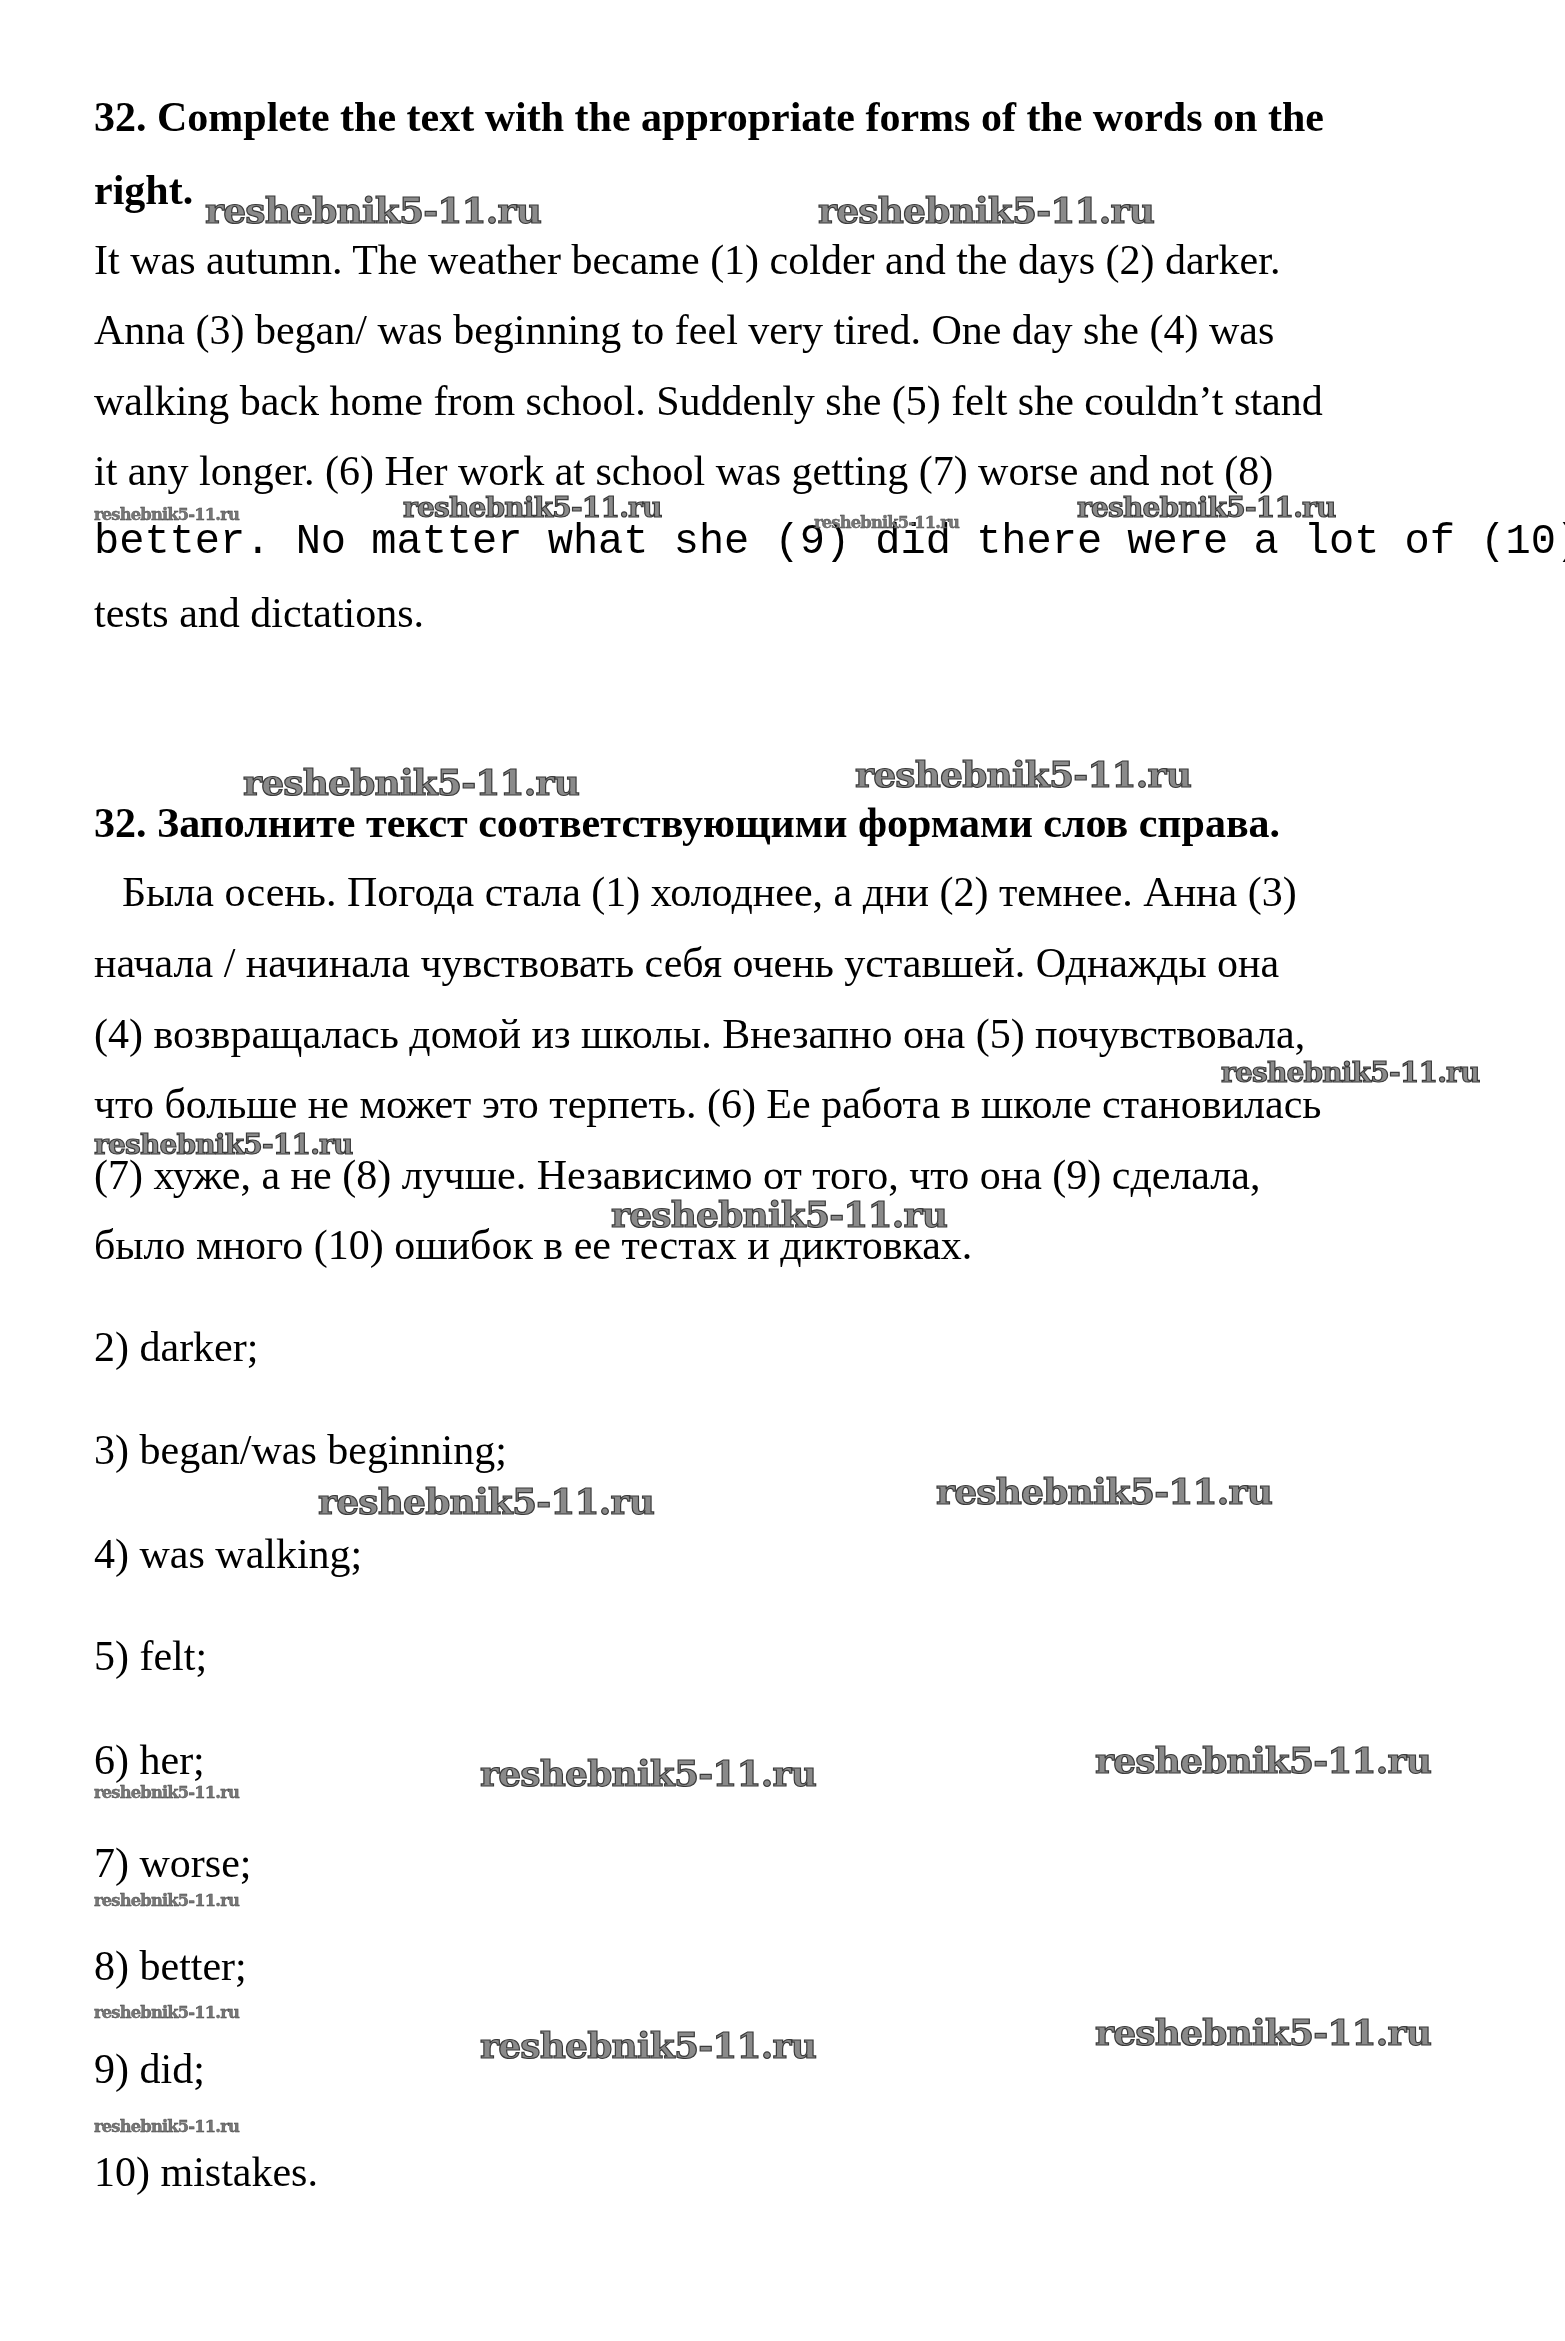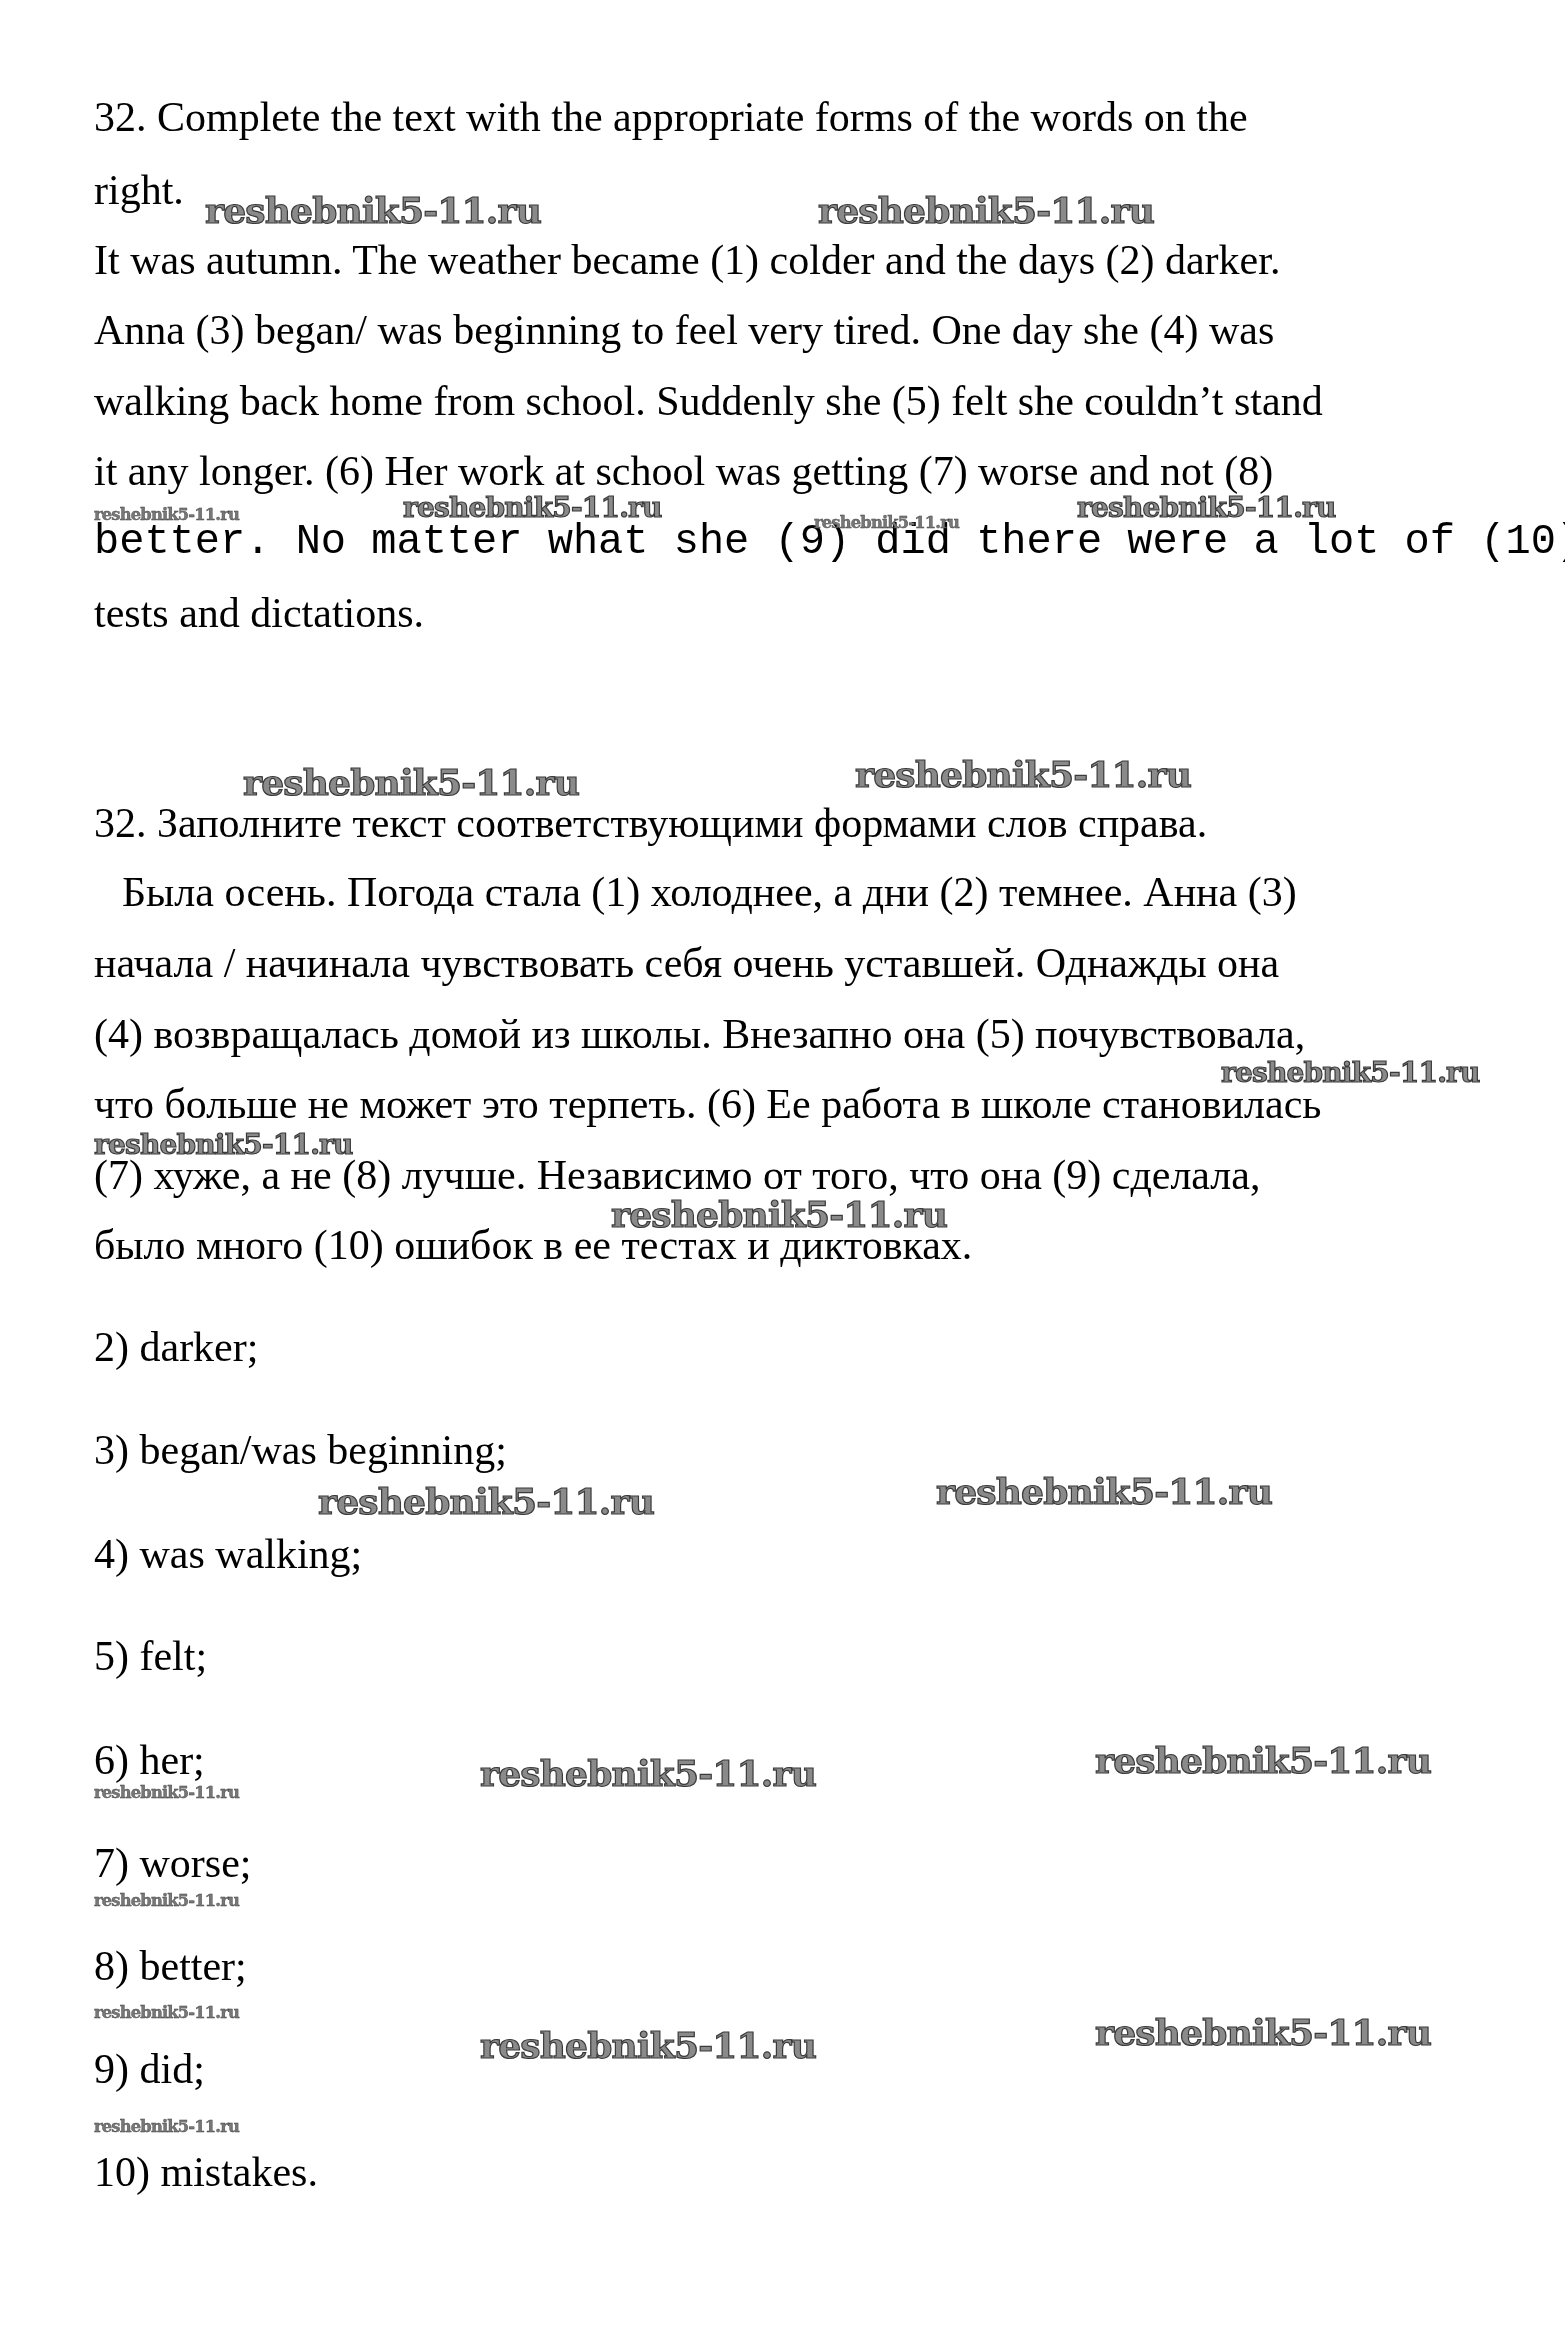--- a/index.html
+++ b/index.html
@@ -1,19 +1,19 @@
 <!DOCTYPE html>
 <html style="font-size:13px"><head>
 <meta charset="utf-8">
 <style>
   html, body { margin: 0; padding: 0; background: #ffffff; }
   body { width: 1566px; height: 2342px; position: relative; overflow: hidden;
          font-family: "Liberation Serif", "DejaVu Serif", serif; color: #000; }
   .line { position: absolute; left: 94px; white-space: nowrap; font-size: 42px; line-height: 1; }
-  .bold { font-weight: normal; }
+  .bold { font-weight: bold; }
   .wm { position: absolute; white-space: nowrap; font-family: "DejaVu Serif", serif; font-weight: bold;
         color: #8a8a8a; -webkit-text-stroke: 1.2px #3a3a3a; letter-spacing: -0.8px; text-align: center; }
   .wm.big { font-size: 36px; }
   .wm.small { font-size: 16.3px; -webkit-text-stroke: 0.4px #444; color: #777; }
   .wm.mid { font-size: 28px; }
 </style>
 </head>
 <body>
 
 <div class="line bold" style="top:96px;">32. Complete the text with the appropriate forms of the words on the</div>

